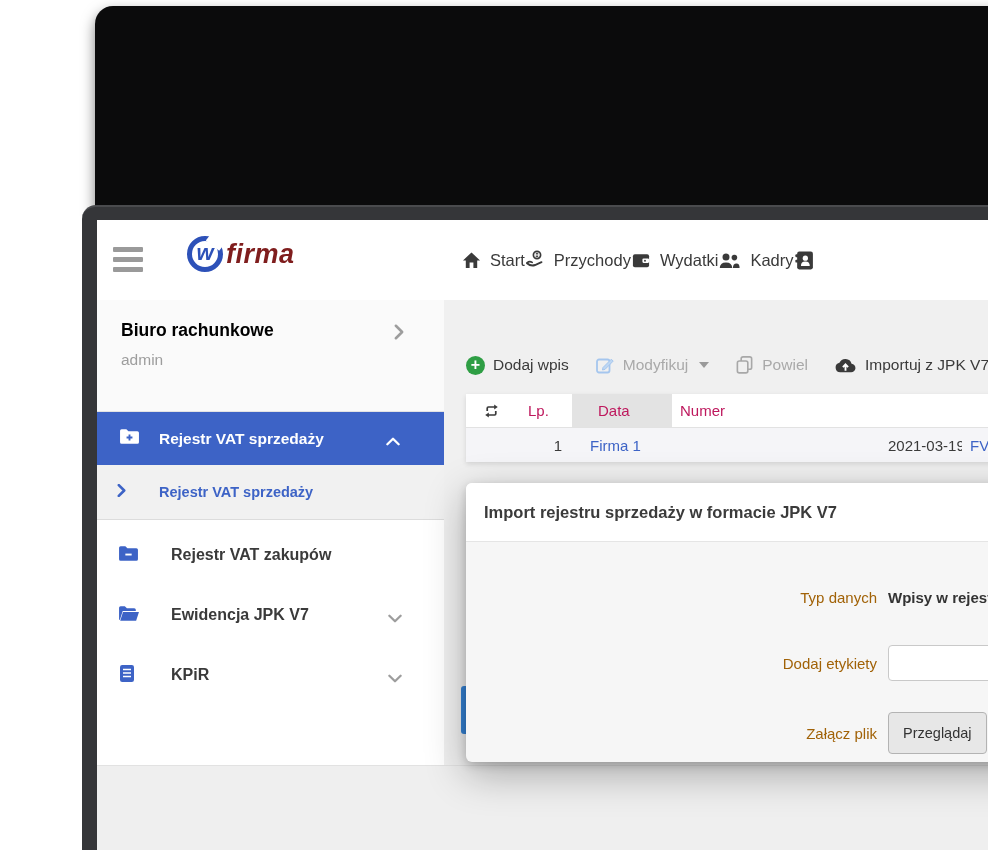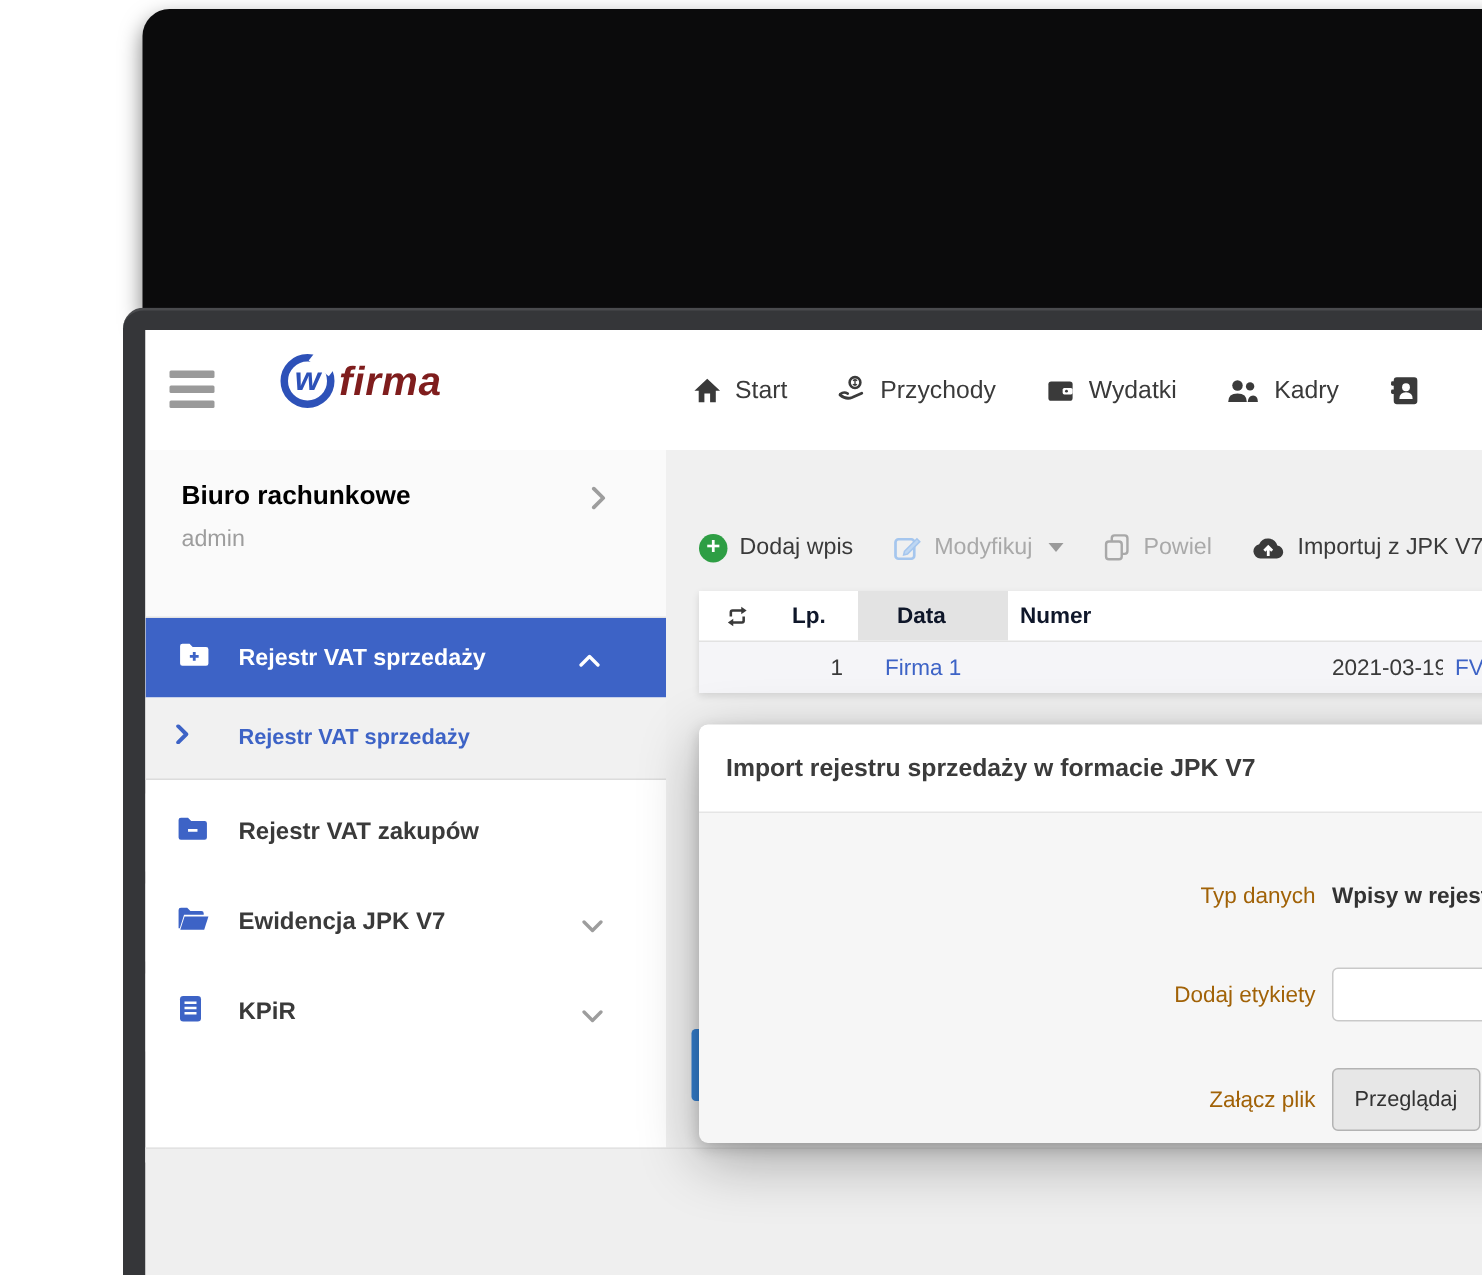--- a/index.html
+++ b/index.html
@@ -17,21 +17,21 @@
   
   .topbar{position:absolute;left:0;top:0;right:0;height:80px;background:#fff;}
   .hamburger{position:absolute;left:16px;top:27px;width:30px;height:25px;cursor:pointer;}
   .hamburger span{display:block;width:30px;height:4.5px;background:#9a9a9a;border-radius:1px;margin-bottom:5.5px;}
   .logo{position:absolute;left:90px;top:16px;display:flex;align-items:center;}
   .logo-circle{position:relative;width:36px;height:36px;border:5px solid #2d51b8;border-radius:50%;
                display:flex;align-items:center;justify-content:center;}
   .logo-notch{position:absolute;top:-7px;right:-7px;width:17px;height:13px;background:#fff;transform:rotate(38deg);}
   .logo-w{font-size:22px;font-weight:bold;font-style:italic;color:#2d51b8;margin-top:-2px;}
   .logo-firma{font-size:27px;font-weight:bold;font-style:italic;color:#7f1d1d;margin-left:3px;letter-spacing:.5px;}
-  .nav{position:absolute;left:365px;top:0;bottom:0;display:flex;align-items:center;gap:33px;white-space:nowrap;}
+  .nav{position:absolute;left:365px;top:0;bottom:0;display:flex;align-items:center;white-space:nowrap;}
   .nav-item{display:flex;align-items:center;gap:9px;font-size:16.5px;color:#3a3a3a;cursor:pointer;}
   .nav-item svg{display:block;}
 
   
   .sidebar{position:absolute;left:0;top:80px;width:347px;bottom:105px;background:#fff;overflow:hidden;}
   .org{height:112px;background:#fafafa;border-bottom:1px solid #e3e3e3;position:relative;padding:20px 24px 0 24px;}
   .org-name{font-size:17.5px;font-weight:bold;color:#000000;}
   .org-user{font-size:15.5px;color:#9d9d9d;margin-top:10px;}
   .org-chevron{position:absolute;right:40px;top:24px;color:#9d9d9d;}
   .side-active{height:53px;background:#3d63c6;color:#fff;display:flex;align-items:center;position:relative;cursor:pointer;}
@@ -39,21 +39,21 @@
   .side-active .s-label{position:absolute;left:62px;font-size:15.5px;font-weight:bold;}
   .side-active .s-chev{position:absolute;right:44px;top:20px;}
   .subitem{height:55px;display:flex;align-items:center;position:relative;cursor:pointer;background:#fff;}
   .subitem.selected{background:#f1f1f1;border-bottom:1px solid #dcdcdc;}
   .subitem .arrow{position:absolute;left:20px;}
   .subitem .s-label{position:absolute;left:62px;font-size:14.5px;}
   .subitem.selected .s-label{color:#3d63c6;font-weight:bold;}
   .subitem.plain .s-label{color:#3a3a3a;}
   .side-item{height:52px;display:flex;align-items:center;position:relative;cursor:pointer;background:#fff;}
   .side-item .s-icon{position:absolute;left:21px;}
-  .side-item .s-label{position:absolute;left:62px;font-size:16px;font-weight:bold;color:#3a3a3a;}
+  .side-item .s-label{position:absolute;left:74px;font-size:16px;font-weight:bold;color:#3a3a3a;}
   .side-item .s-chev{position:absolute;right:42px;top:20px;}
   .mt9{margin-top:9px;}.mt8{margin-top:8px;}
 
   
   .main{position:absolute;left:347px;top:80px;right:0;bottom:105px;background:#f0f0f0;overflow:hidden;}
   .toolbar{position:absolute;left:22px;top:48px;height:34px;display:flex;align-items:center;gap:26px;white-space:nowrap;}
   .tbtn{display:flex;align-items:center;gap:8px;font-size:15.5px;cursor:pointer;}
   .tbtn.enabled{color:#3a3a3a;}
   .tbtn.disabled{color:#a9a9a9;cursor:default;}
   .plus-circle{width:19px;height:19px;border-radius:50%;background:#2e9e44;color:#fff;font-size:16px;font-weight:bold;
@@ -67,21 +67,21 @@
   .tbody-row{background:#f5f5f8;}
   .cell{display:flex;align-items:center;font-size:15px;overflow:hidden;white-space:nowrap;}
   .c-icon{width:50px;justify-content:center;}
   .c-lp{width:56px;padding-left:12px;}
   .c-lp.val{justify-content:flex-end;padding:0 10px 0 0;}
   .c-kontr{width:290px;padding-left:6px;}
   .c-kontr.val{padding-left:18px;}
   .c-data{width:100px;padding-left:26px;}
   .c-data.hdr{background:#e3e3e3;}
   .c-numer{width:144px;padding-left:8px;}
-  .hdr-label{font-weight:bold;color:#0f172a;}
+  .hdr-label{font-weight:normal;color:#be185d;}
   .link{color:#3d63c6;cursor:pointer;}
 
   
   .behind-btn{position:absolute;left:364px;top:466px;width:8px;height:48px;background:#3583d6;
               border-radius:3px 0 0 3px;z-index:4;cursor:pointer;}
   .modal{position:absolute;left:369px;top:263px;width:572px;height:279px;background:#f6f6f6;border-radius:6px;
          box-shadow:0 12px 40px rgba(0,0,0,.30),0 3px 10px rgba(0,0,0,.18);z-index:5;overflow:hidden;}
   .modal-header{height:59px;background:#fff;border-bottom:1px solid #e5e5e5;display:flex;align-items:center;padding-left:18px;}
   .modal-title{font-size:16.5px;font-weight:bold;color:#3b3b3b;}
   .m-row{position:absolute;left:0;right:0;display:flex;align-items:center;}

